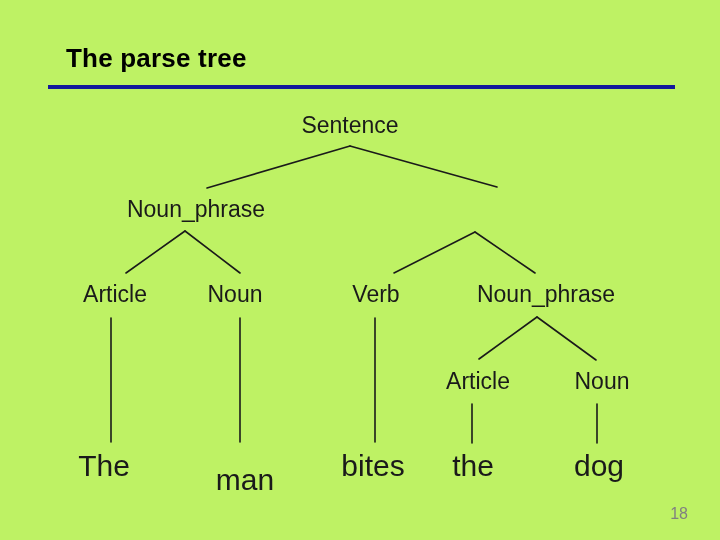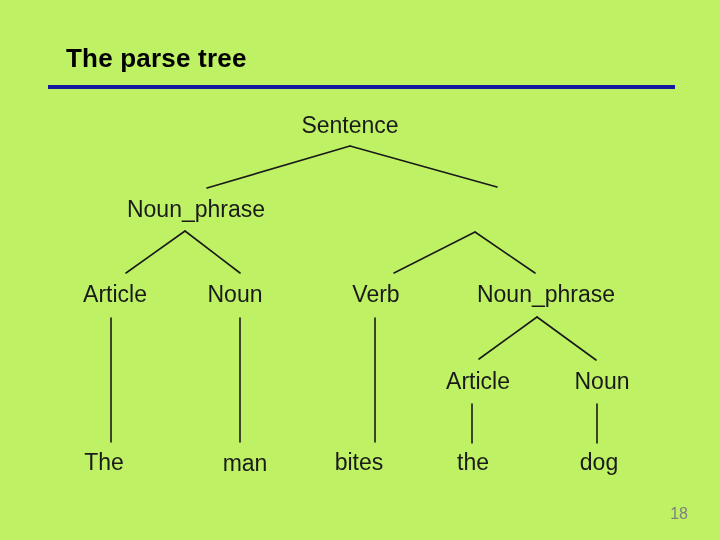--- a/index.html
+++ b/index.html
@@ -48,21 +48,21 @@
   .node {
     position: absolute;
     font-size: 23px;
     color: #1a1a1a;
     white-space: nowrap;
     transform: translateX(-50%);
     text-align: center;
   }
   .leaf {
     position: absolute;
-    font-size: 23px;
+    font-size: 30px;
     color: #1a1a1a;
     white-space: nowrap;
     transform: translateX(-50%);
     text-align: center;
   }
   #page-number {
     position: absolute;
     right: 32px;
     top: 505px;
     font-size: 16px;
@@ -110,23 +110,23 @@
     <div class="node" style="left:376px; top:281px;">Verb</div>
 
     <div class="node" style="left:546px; top:281px;">Noun_phrase</div>
 
     <div class="node" style="left:478px; top:368px;">Article</div>
 
     <div class="node" style="left:602px; top:368px;">Noun</div>
 
     <div class="leaf" style="left:104px; top:449px;">The</div>
 
-    <div class="leaf" style="left:245px; top:450px;">man</div>
+    <div class="leaf" style="left:245px; top:463px;">man</div>
 
-    <div class="leaf" style="left:359px; top:449px;">bites</div>
+    <div class="leaf" style="left:373px; top:449px;">bites</div>
 
     <div class="leaf" style="left:473px; top:449px;">the</div>
 
     <div class="leaf" style="left:599px; top:449px;text-align:right;">dog</div>
 
   </div>
 
   <div id="page-number">18</div>
 
 </div>

